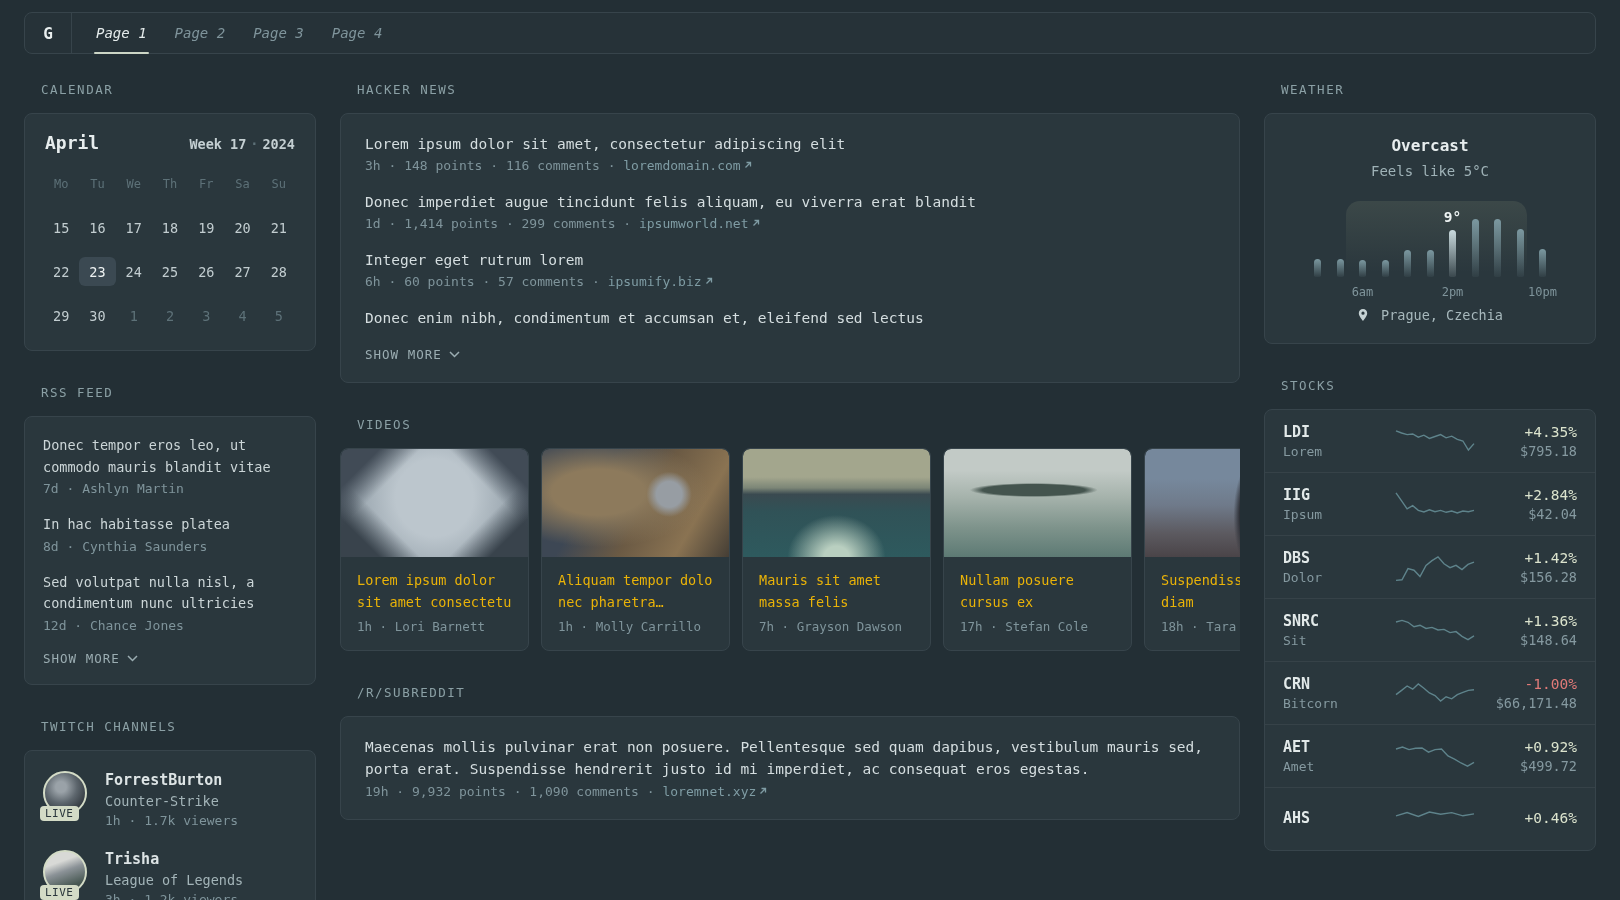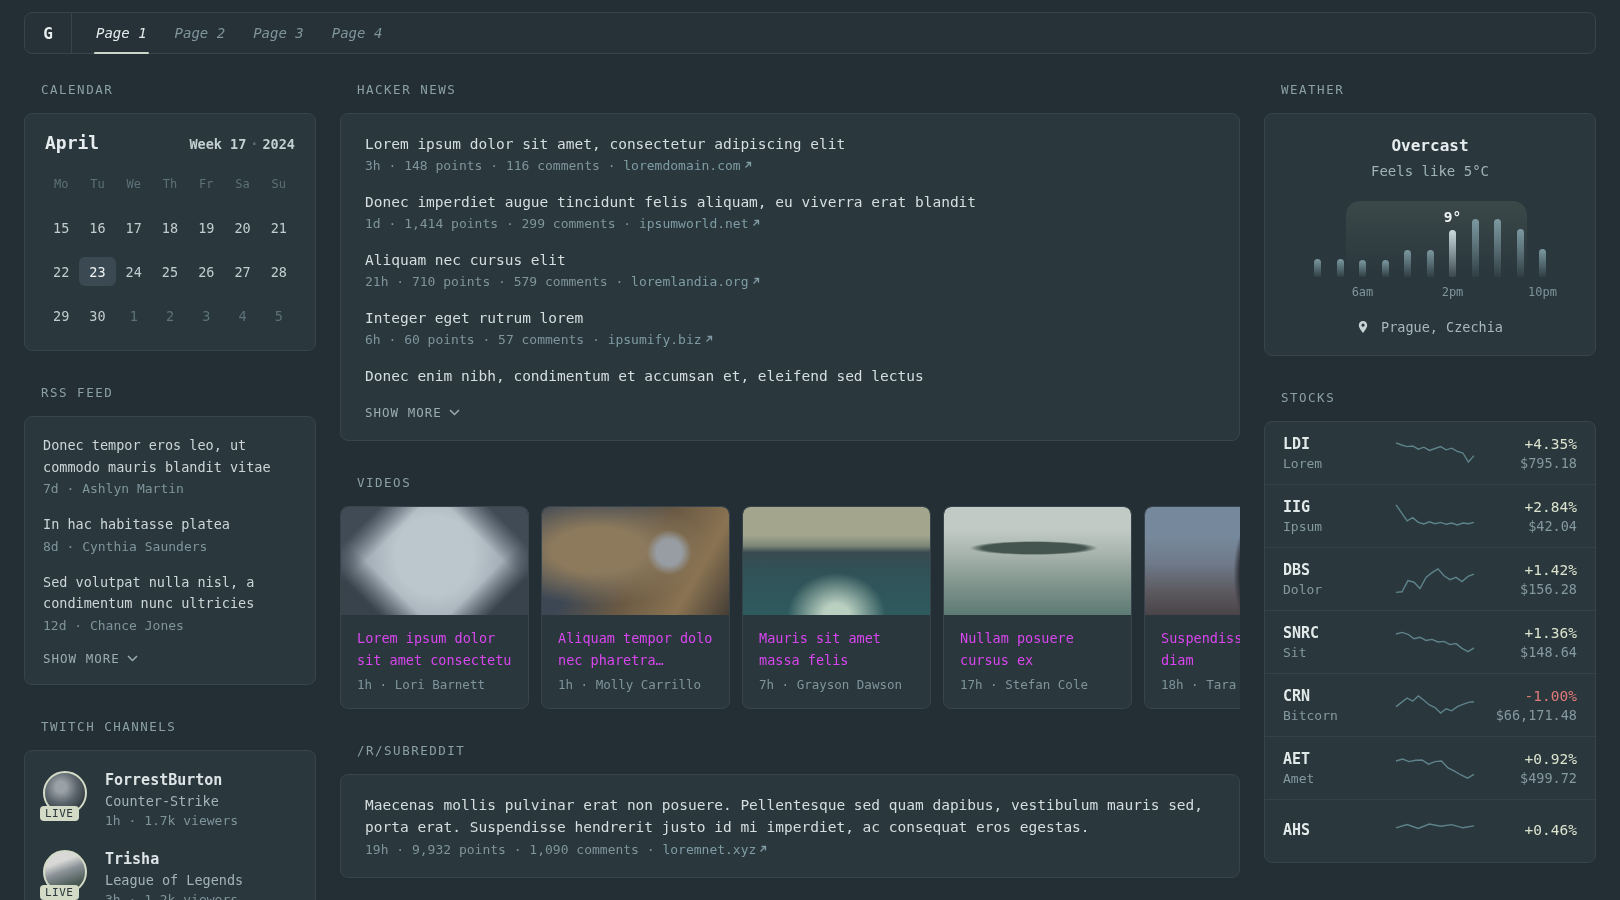--- a/index.html
+++ b/index.html
@@ -106,21 +106,21 @@
   .thumb-3 { background:
       radial-gradient(ellipse 70px 60px at 50% 100%, #b9cfc0 0 18%, rgba(185,207,192,0) 70%),
       linear-gradient(to bottom, #a3a68d 0 26%, #7c8677 36%, #3a4a50 42%, #305257 58%, #2e5a5e 100%); }
   .thumb-4 { background:
       radial-gradient(ellipse 64px 7px at 48% 38%, #44544e 0 80%, rgba(68,84,78,0) 100%),
       linear-gradient(to bottom, #c2cac6 0 20%, #a5b2ab 45%, #7f948c 72%, #5d7a74 100%); }
   .thumb-5 { background:
       radial-gradient(ellipse 20px 55px at 58% 62%, #2e3138 0 70%, rgba(46,49,56,0) 100%),
       linear-gradient(to bottom, #76889c 0 28%, #6f7a8a 52%, #5c5a60 78%, #4a4448 100%); }
   .video-body { padding:13px 16px 16px; }
-  .video-title { font-size:13.5px; line-height:1.6; color:#d946ef; height:43px; overflow:hidden; white-space:nowrap; cursor:pointer; }
+  .video-title { font-size:13.5px; line-height:1.6; color:#eab308; height:43px; overflow:hidden; white-space:nowrap; cursor:pointer; }
   .video-title span { display:block; }
   .video-meta { font-size:12.5px; color:#7f949b; margin-top:6px; white-space:nowrap; }
 
   .reddit-card { padding:20px 24px; }
   .reddit-title { font-size:14.5px; color:#d5dee0; line-height:1.5; cursor:pointer; }
 
   
   .weather-card { padding:22px 20px 20px; text-align:center; }
   .w-cond { font-size:16px; font-weight:bold; color:#e7edee; }
   .w-feels { font-size:14px; color:#9fb2b7; margin-top:8px; }
@@ -128,21 +128,21 @@
              display:flex; align-items:flex-end; justify-content:space-between; }
   .daylight { position:absolute; left:14%; width:78%; top:-14px; bottom:0; border-radius:14px;
               background:linear-gradient(180deg, rgba(213,221,170,0.10), rgba(213,221,170,0) 94%); }
   .wbar { position:relative; width:7px; border-radius:4px 4px 2px 2px;
           background:linear-gradient(to bottom, #7b98a0 0%, rgba(123,152,160,0.08) 100%); }
   .wbar.hl { background:linear-gradient(to bottom, #c9dade 0%, rgba(201,218,222,0.1) 100%); }
   .wtemp { position:absolute; bottom:calc(100% + 5px); left:50%; transform:translateX(-50%);
            font-size:14.5px; font-weight:bold; color:#eef3f3; }
   .w-times { position:relative; width:232px; height:16px; margin:8px auto 0; }
   .wtime { position:absolute; transform:translateX(-50%); font-size:12px; color:#7f949b; }
-  .w-loc { margin-top:18px; display:flex; align-items:center; justify-content:center; gap:12px;
+  .w-loc { margin-top:6px; display:flex; align-items:center; justify-content:center; gap:12px;
            font-size:13.5px; color:#a7b8bc; }
 
   
   .stocks-card { overflow:hidden; }
   .stock-row { display:flex; align-items:center; padding:12px 18px; }
   .stock-row + .stock-row { border-top:1px solid rgba(255,255,255,0.06); }
   .stock-left { width:104px; flex:none; }
   .stock-sym { font-size:15px; font-weight:bold; color:#e2e9e9; cursor:pointer; }
   .stock-name { font-size:13px; color:#8599a0; margin-top:3px; }
   .spark { flex:none; margin:0 6px; }
@@ -283,26 +283,20 @@
                   <path d="M2.5 7.5 L7.5 2.5 M3.5 2.5 H7.5 V6.5"></path>
                 </svg></div>
           </div>
           <div class="hn-item">
             <div class="hn-title">Donec imperdiet augue tincidunt felis aliquam, eu viverra erat blandit</div>
             <div class="meta"><span>1d · 1,414 points · 299 comments · </span><span class="domain">ipsumworld.net</span><svg class="ne-arrow" width="10" height="10" viewBox="0 0 10 10">
                   <path d="M2.5 7.5 L7.5 2.5 M3.5 2.5 H7.5 V6.5"></path>
                 </svg></div>
           </div>
           <div class="hn-item">
-            <div class="hn-title">Aliquam nec cursus elit</div>
-            <div class="meta"><span>21h · 710 points · 579 comments · </span><span class="domain">loremlandia.org</span><svg class="ne-arrow" width="10" height="10" viewBox="0 0 10 10">
-                  <path d="M2.5 7.5 L7.5 2.5 M3.5 2.5 H7.5 V6.5"></path>
-                </svg></div>
-          </div>
-          <div class="hn-item">
             <div class="hn-title">Integer eget rutrum lorem</div>
             <div class="meta"><span>6h · 60 points · 57 comments · </span><span class="domain">ipsumify.biz</span><svg class="ne-arrow" width="10" height="10" viewBox="0 0 10 10">
                   <path d="M2.5 7.5 L7.5 2.5 M3.5 2.5 H7.5 V6.5"></path>
                 </svg></div>
           </div>
           <div class="hn-item">
             <div class="hn-title">Donec enim nibh, condimentum et accumsan et, eleifend sed lectus</div>
           </div>
           <div class="show-more">
             <span>SHOW MORE</span>

